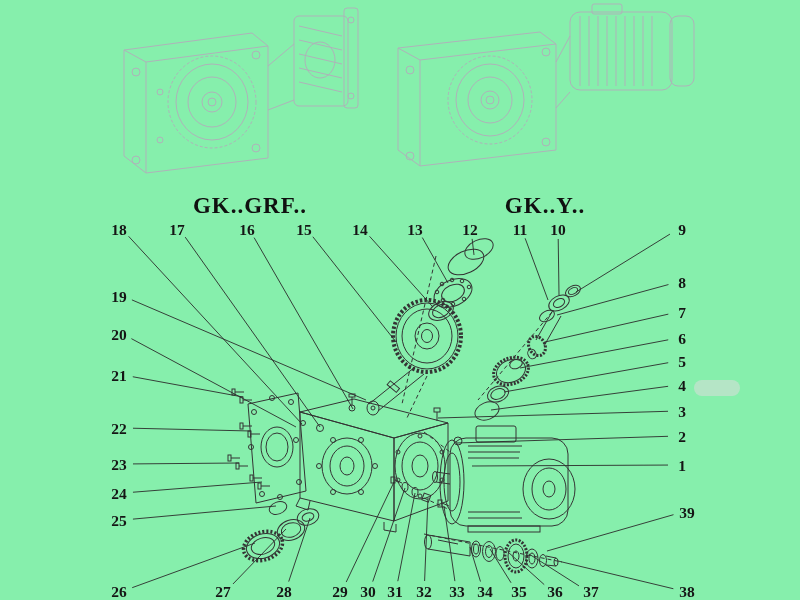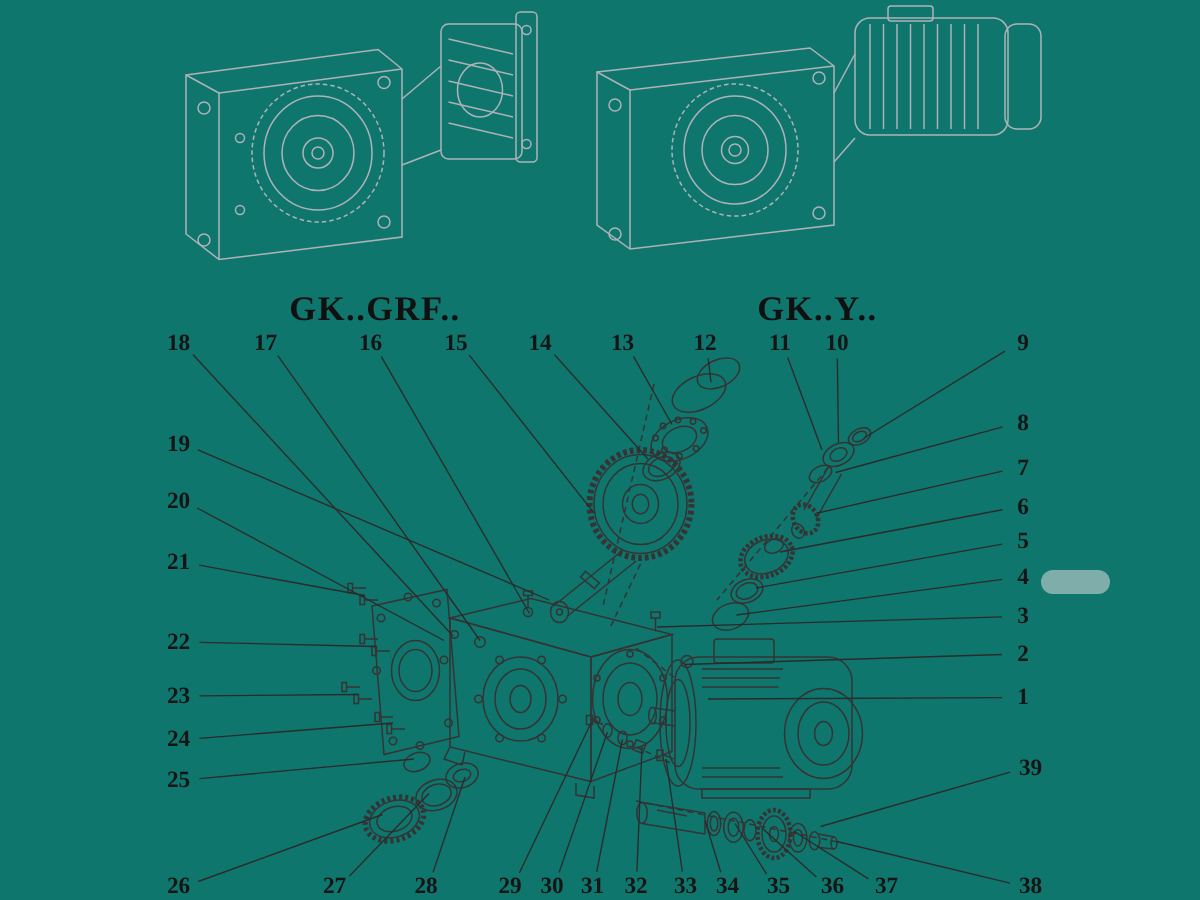--- a/index.html
+++ b/index.html
@@ -1,16 +1,16 @@
 <!DOCTYPE html>
 <html><head>
 <meta charset="utf-8">
 <style>
   html,body{margin:0;padding:0;background:#fff;}
-  .canvas{position:relative;width:800px;height:600px;background:#0f766e;overflow:hidden;
+  .canvas{position:relative;width:800px;height:600px;background:#86efac;overflow:hidden;
           font-family:"Liberation Serif", serif;}
   svg{position:absolute;left:0;top:0;}
   .callout-num{font-family:"Liberation Serif", serif;font-weight:bold;font-size:15.5px;fill:#151515;}
   .title{font-family:"Liberation Serif", serif;font-weight:bold;font-size:23px;fill:#101010;letter-spacing:1px;}
   .leader{stroke:#2b2b2b;stroke-width:0.9;}
   .ghost{stroke:#aeb3b9;fill:none;stroke-width:1;}
   .ink{stroke:#343434;fill:none;stroke-width:1;}
   .teeth{stroke:#343434;fill:none;}
 </style>
 </head>

